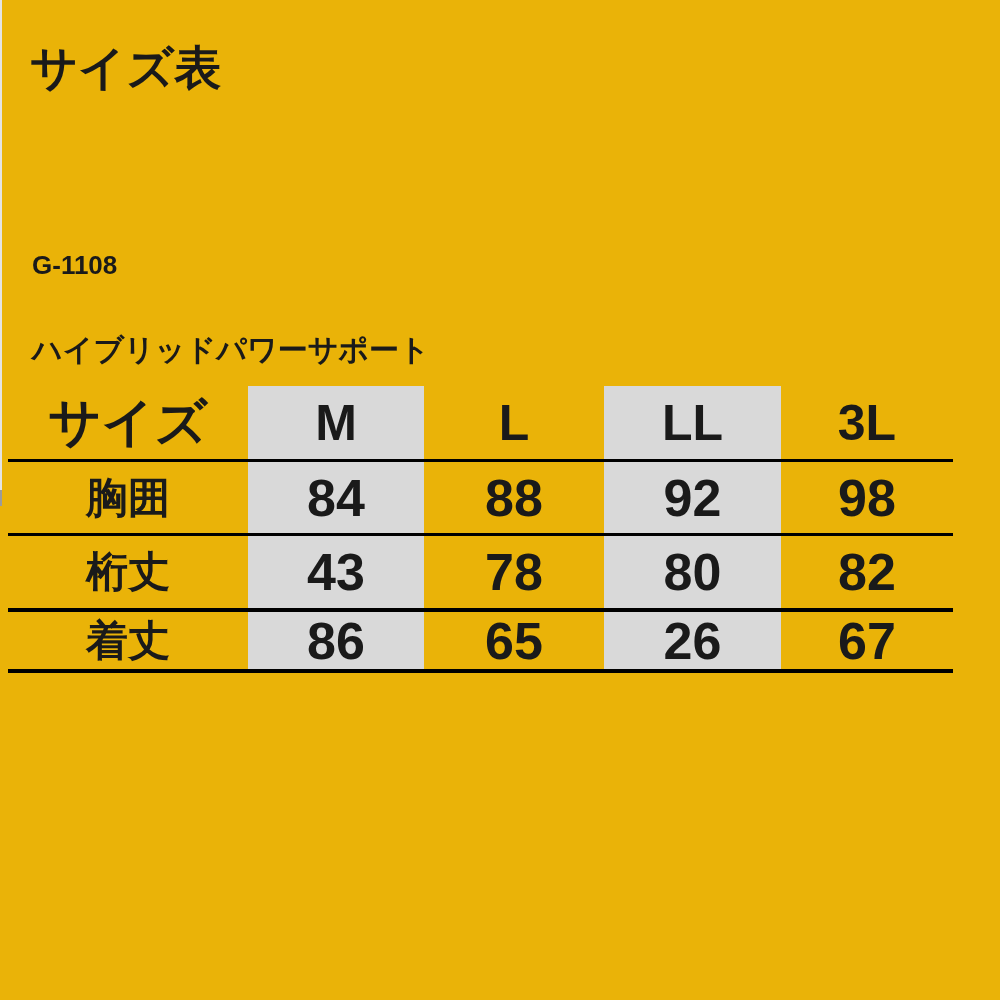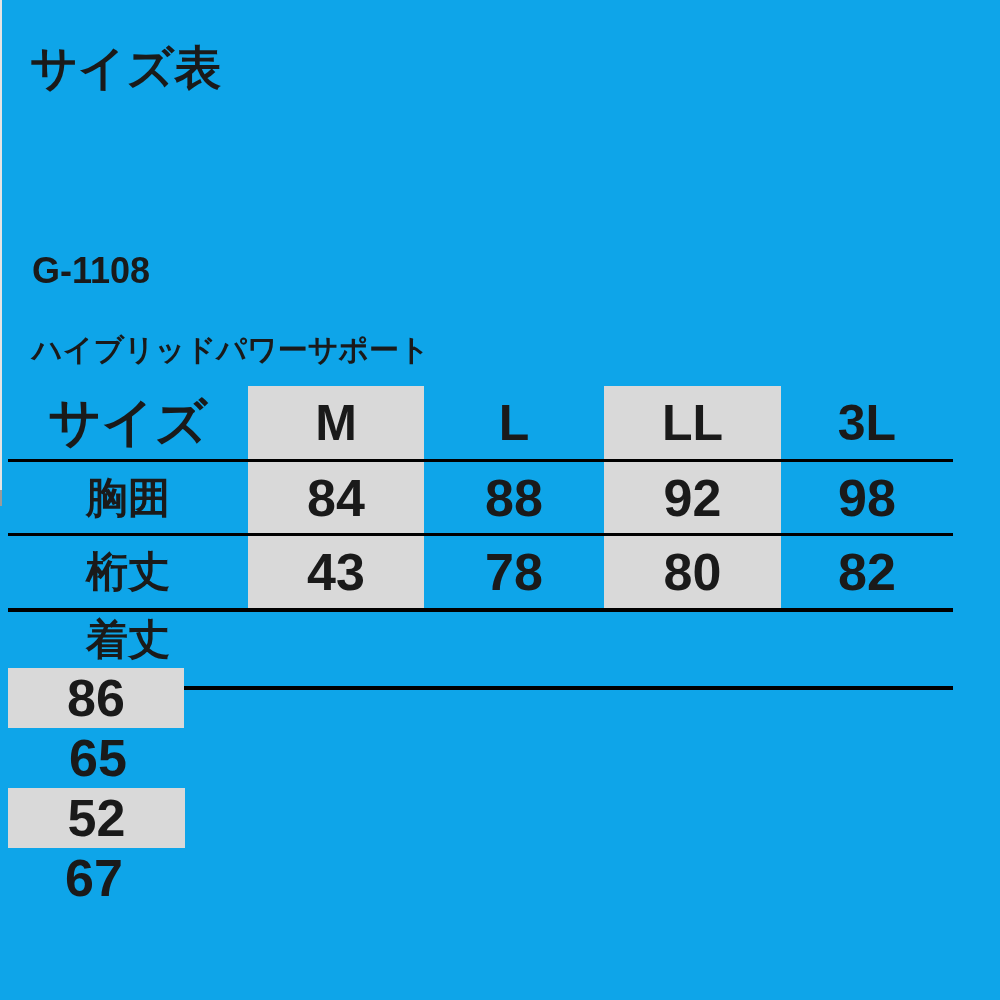--- a/index.html
+++ b/index.html
@@ -1,56 +1,56 @@
 <!DOCTYPE html>
 <html><head>
 <meta charset="utf-8">
 <style>
   html,body{margin:0;padding:0;background:#fff;}
   .canvas{
     position:relative;
     width:1000px;height:1000px;
-    background:#0ea5e9;
+    background:#eab308;
     overflow:hidden;
     font-family:"Liberation Sans","DejaVu Sans",sans-serif;
     color:#1a1a1a;
   }
   
   .left-artifact{
     position:absolute;left:0;top:0;width:2px;height:506px;
     background:#e4e4e4;
   }
   .left-artifact .tip{
     position:absolute;left:0;bottom:0;width:2px;height:16px;
     background:#9b9b9b;display:block;
   }
   .title{
     position:absolute;left:30px;top:40px;margin:0;
     font-size:47px;font-weight:bold;line-height:1.2;color:#1a1a1a;
   }
   .code{
     position:absolute;left:32px;top:250px;
-    font-size:36px;font-weight:bold;color:#1a1a1a;
+    font-size:26px;font-weight:bold;color:#1a1a1a;
   }
   .pname{
     position:absolute;left:32px;top:330px;
     font-size:30px;font-weight:bold;color:#1a1a1a;font-family:Liberation Serif, serif;
   }
   .table{
     position:absolute;left:8px;top:386px;width:945px;
   }
   .row{
     display:flex;width:945px;box-sizing:border-box;
   }
   .row.b3{border-bottom:3px solid #000;}
   .row.b4{border-bottom:4px solid #000;}
   .row.header{height:76px;}
   .row.r1{height:74px;}
   .row.r2{height:76px;}
-  .row.r3{height:78px;flex-direction:column;}
+  .row.r3{height:61px;}
   .cell{
     display:flex;align-items:center;justify-content:center;
     box-sizing:border-box;height:100%;
   }
   .c0{width:240px;}
   .c1{width:176px;}
   .c2{width:180px;}
   .c3{width:177px;}
   .c4{width:172px;}
   .hl{background:#d9d9d9;}
@@ -97,19 +97,19 @@
       <div class="cell c1 num hl">43</div>
       <div class="cell c2 num">78</div>
       <div class="cell c3 num hl">80</div>
       <div class="cell c4 num">82</div>
     </div>
 
     <div class="row r3 b4">
       <div class="cell c0 row-label">着丈</div>
       <div class="cell c1 num hl">86</div>
       <div class="cell c2 num">65</div>
-      <div class="cell c3 num hl">52</div>
+      <div class="cell c3 num hl">26</div>
       <div class="cell c4 num">67</div>
     </div>
 
   </div>
 
 </div>
 
 </body></html>

